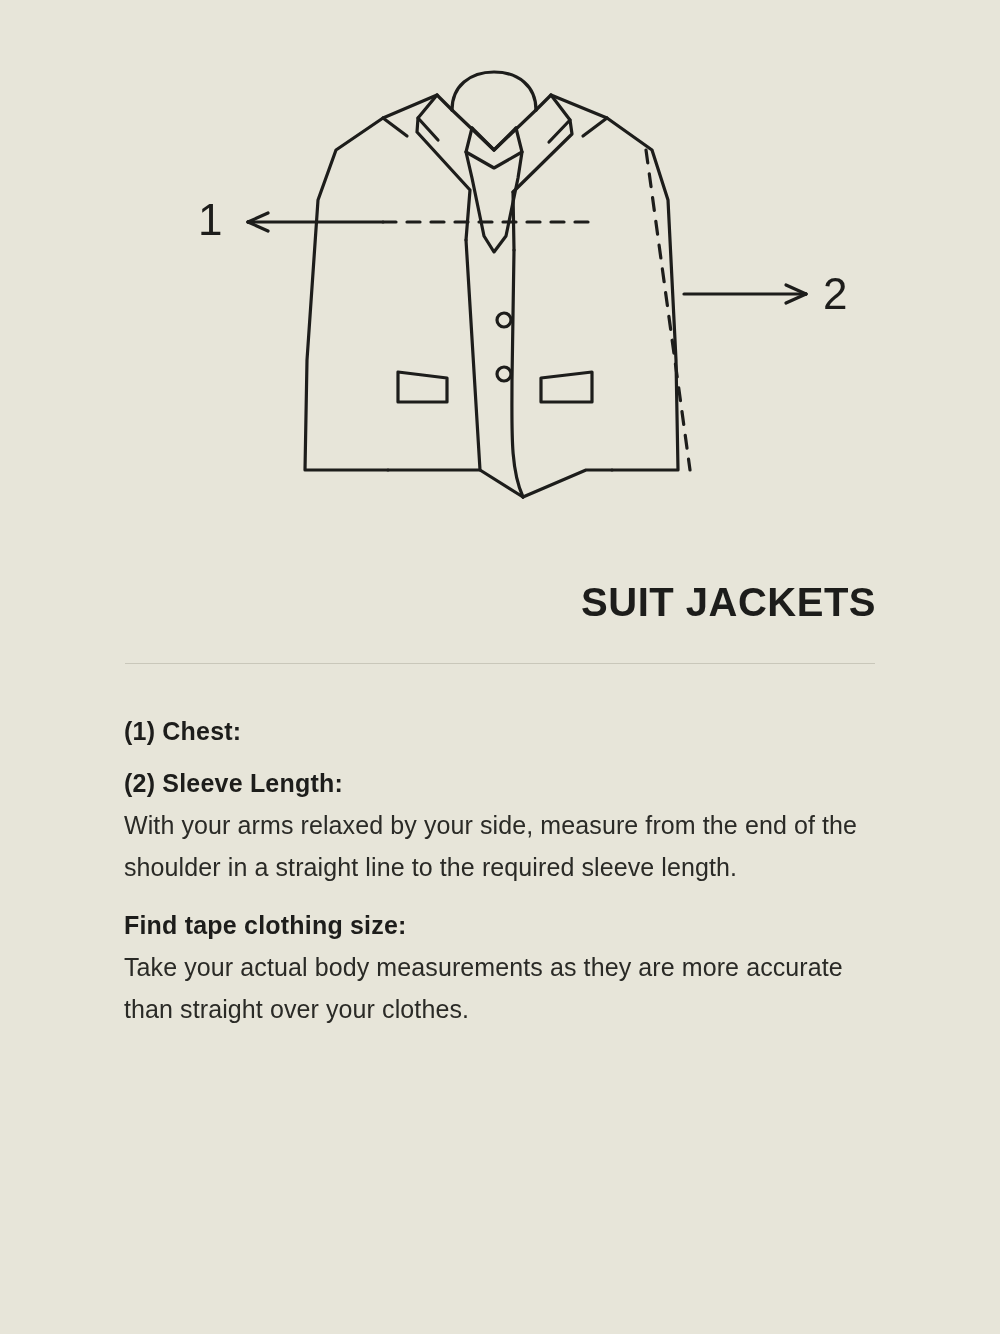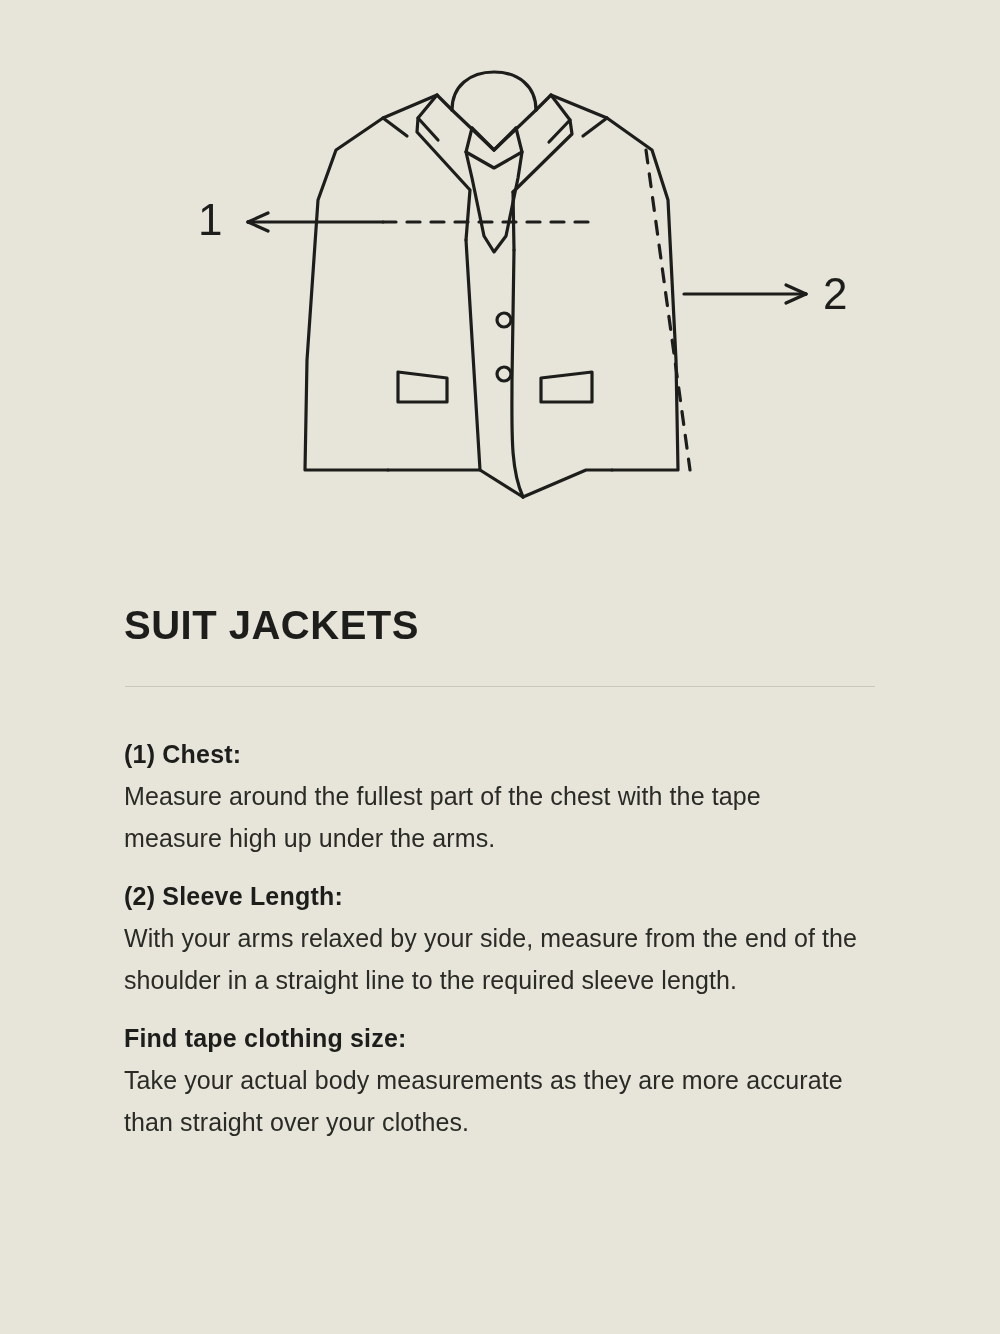--- a/index.html
+++ b/index.html
@@ -46,22 +46,23 @@
   
   .content {
     padding: 0 124px;
     box-sizing: border-box;
   }
   .title {
     font-family: "Liberation Sans", sans-serif;
     font-size: 40px;
     font-weight: bold;
     letter-spacing: 0.5px;
-    margin: 63px 0 0 0;
+    margin: 40px 0 0 0;
     color: #1d1d1b;
+    text-align: right;
   }
   .divider {
     margin-top: 38px;
     border: 0;
     border-top: 1px solid #c9c7ba;
     width: 750px;
   }
   .section {
     margin-top: 23px;
   }
@@ -157,21 +158,20 @@
 
     <h1 class="title">SUIT JACKETS</h1>
 
     <hr class="divider">
 
     <div class="section first">
       <p class="section-heading">
         <span class="num">(1)</span>
         <span>Chest:</span>
       </p>
-      <p class="section-body">Measure around the fullest part of the chest with the tape measure high up under the arms.</p>
     </div>
 
     <div class="section">
       <p class="section-heading">
         <span class="num">(2)</span>
         <span>Sleeve Length:</span>
       </p>
       <p class="section-body">With your arms relaxed by your side, measure from the end of the shoulder in a straight line to the required sleeve length.</p>
     </div>
 

